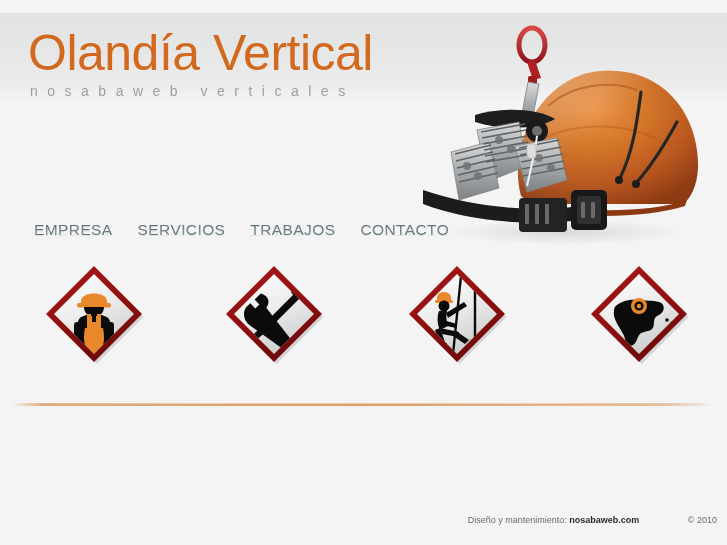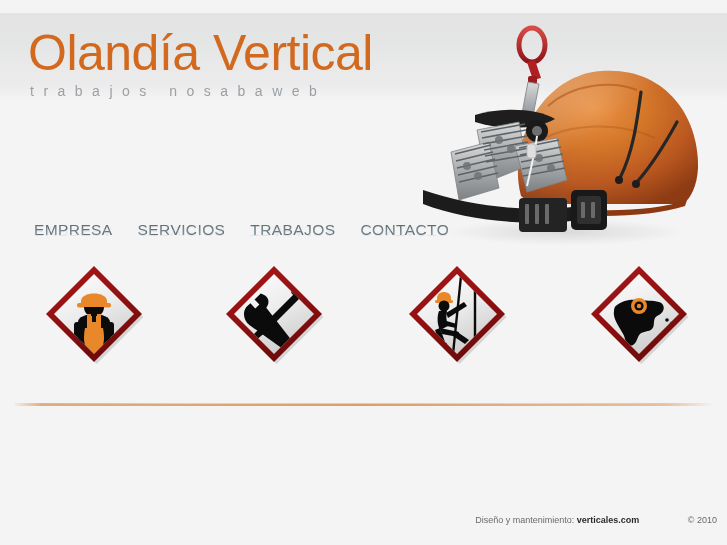--- a/index.html
+++ b/index.html
@@ -202,21 +202,21 @@
 </head>
 <body>
 
 <div id="page">
 
   <div class="header-band"></div>
   <div class="header-band-fade"></div>
 
   <div class="logo-wrap">
     <div class="logo-title">Olandía Vertical</div>
-    <div class="logo-tagline">trabajos nosabaweb</div>
+    <div class="logo-tagline">nosabaweb verticales</div>
   </div>
 
   <div class="hero-helmet">
     <svg width="300" height="232" viewBox="0 0 300 232" xmlns="http://www.w3.org/2000/svg" aria-hidden="true">
       <defs>
         <radialGradient id="shellGrad" cx="42%" cy="28%" r="78%">
           <stop offset="0%" stop-color="#e98c3c"></stop>
           <stop offset="38%" stop-color="#d2701f"></stop>
           <stop offset="72%" stop-color="#b8531a"></stop>
           <stop offset="100%" stop-color="#8d3a12"></stop>
@@ -487,16 +487,16 @@
           <circle cx="56" cy="48" r="2.2" fill="#e8882b"></circle>
         </g>
       </svg>
     </a>
 
   </div>
 
   <div class="divider"></div>
 
   <div class="footer">
-    <span>Diseño y mantenimiento: </span><a class="credit-link" href="#">verticales.com</a><span class="credit-copy"> © 2010</span>
+    <span>Diseño y mantenimiento: </span><a class="credit-link" href="#">nosabaweb.com</a><span class="credit-copy"> © 2010</span>
   </div>
 
 </div>
 
 </body></html>

